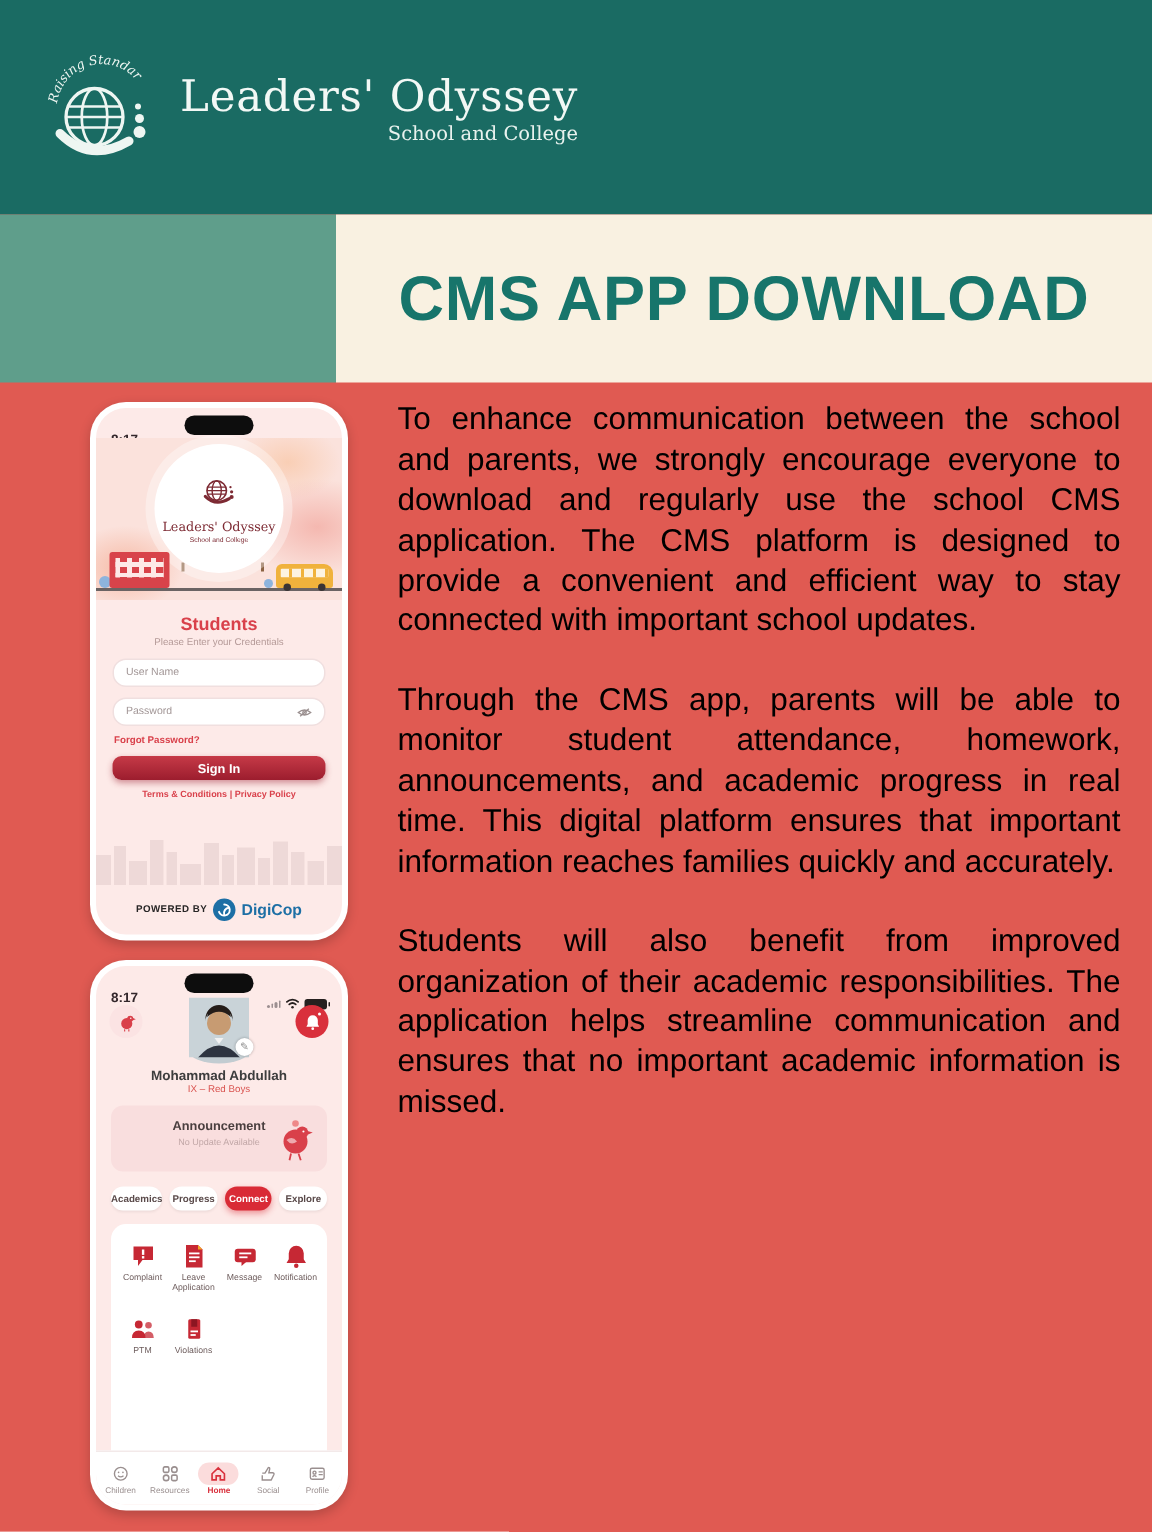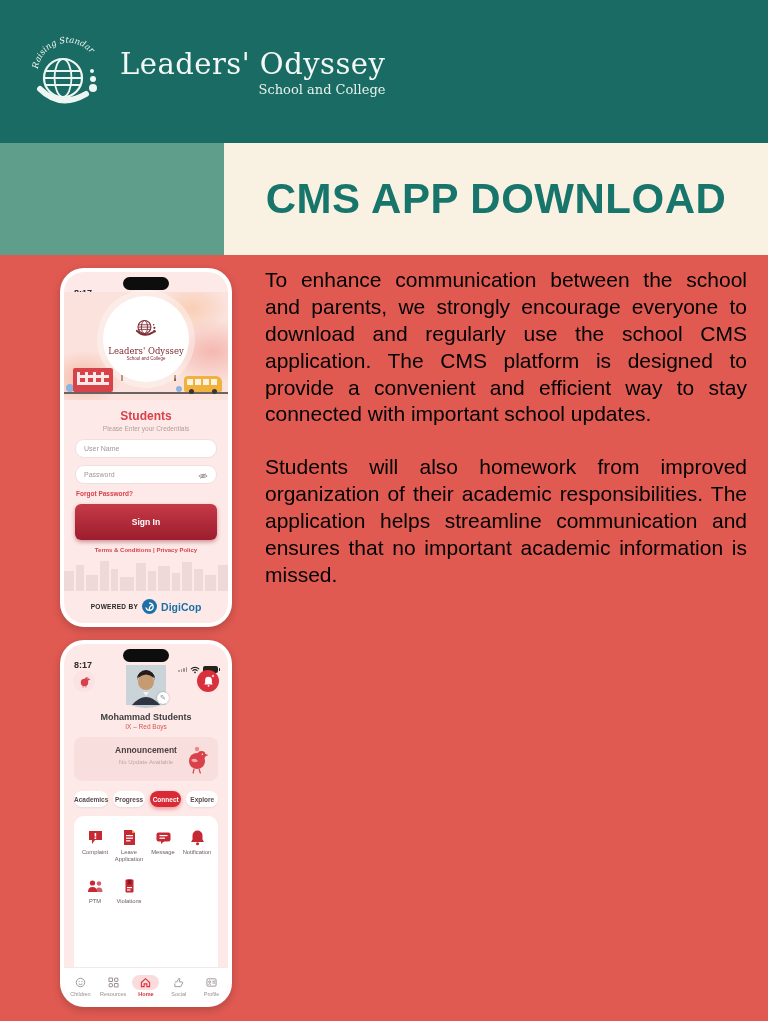--- a/index.html
+++ b/index.html
@@ -74,21 +74,21 @@
   .bush { position:absolute; bottom:8px; width:8px; height:8px; border-radius:50%; background:#8eb4dd; z-index:1; }
 
   .welcome-title { margin-top:9px; text-align:center; font-size:12px; font-weight:bold; color:#d9414b; }
   .welcome-sub { margin-top:2px; text-align:center; font-size:6.5px; color:#b59a98; }
   .field { margin:7px 11px 0; height:19px; background:#fff; border:1px solid #f0dfdf; border-radius:9px;
            display:flex; align-items:center; padding:0 8px; }
   .field input { border:none; outline:none; background:transparent; width:100%; font-size:7px; color:#7c7272;
                  font-family:"Liberation Sans", sans-serif; padding:0; }
   .field input::placeholder { color:#a29696; }
   .forgot { margin:6px 12px 0; font-size:6.5px; font-weight:bold; color:#d9414b; }
-  .signin { margin:7px 11px 0; height:36px; border-radius:6px; border:none; width:calc(100% - 22px); display:block;
+  .signin { margin:7px 11px 0; height:16px; border-radius:6px; border:none; width:calc(100% - 22px); display:block;
             background:linear-gradient(180deg,#c63a47,#9c1d2e); color:#fff; font-size:8.5px; font-weight:bold;
             box-shadow:0 2px 4px rgba(156,29,46,.45); font-family:"Liberation Sans", sans-serif; }
   .terms { margin-top:7px; text-align:center; font-size:6px; font-weight:bold; color:#d9414b; }
   .skyline { position:absolute; bottom:28px; left:0; right:0; opacity:.55; }
   .powered { position:absolute; bottom:9px; left:0; right:0; display:flex; align-items:center; justify-content:center; gap:4px; }
   .powered-label { font-size:6.5px; font-weight:bold; color:#272525; letter-spacing:.3px; }
   .digicop-badge { width:15px; height:15px; border-radius:50%; background:#1d6fa5; display:flex; align-items:center; justify-content:center; }
   .digicop-name { font-size:10.5px; font-weight:bold; color:#1d6fa5; }
 
   
@@ -326,21 +326,21 @@
                 <path d="M11 16 a9 9 0 0 1 18 0 v-2 a9 9 0 0 0-18 0 z" fill="#241c18"></path>
                 <path d="M12 13 q8 -7 16 0 l-1 -4 q-7 -5 -14 0 z" fill="#241c18"></path>
                 <path d="M6 40 q14 -16 28 0 z" fill="#2e3440"></path>
                 <path d="M17 27 l3 4 3 -4 z" fill="#f2f2f2"></path>
               </svg>
             </span>
             <span class="edit-badge">✎</span>
           </span>
         </div>
 
-        <div class="student-name">Mohammad Students</div>
+        <div class="student-name">Mohammad Abdullah</div>
         <div class="student-class">IX – Red Boys</div>
 
         <div class="ann-card">
           <div class="ann-title">Announcement</div>
           <div class="ann-empty">No Update Available</div>
           <span class="mascot">
             <svg width="26" height="32" viewBox="0 0 26 32" fill="#d9404a">
               <circle cx="13" cy="6" r="2.2" fill="#e88"></circle>
               <circle cx="13" cy="18" r="8"></circle>
               <circle cx="17.5" cy="12" r="4"></circle>
@@ -465,17 +465,18 @@
             </svg>
               </span>
             <span class="nav-label">Profile</span>
           </button>
         </div>
       </div>
     </div>
 
     <div class="copy">
       <p>To enhance communication between the school and parents, we strongly encourage everyone to download and regularly use the school CMS application. The CMS platform is designed to provide a convenient and efficient way to stay connected with important school updates.</p>
-      <p>Students will also homework from improved organization of their academic responsibilities. The application helps streamline communication and ensures that no important academic information is missed.</p>
+      <p>Through the CMS app, parents will be able to monitor student attendance, homework, announcements, and academic progress in real time. This digital platform ensures that important information reaches families quickly and accurately.</p>
+      <p>Students will also benefit from improved organization of their academic responsibilities. The application helps streamline communication and ensures that no important academic information is missed.</p>
     </div>
 
   </div>
 </div>
 
 </body></html>

